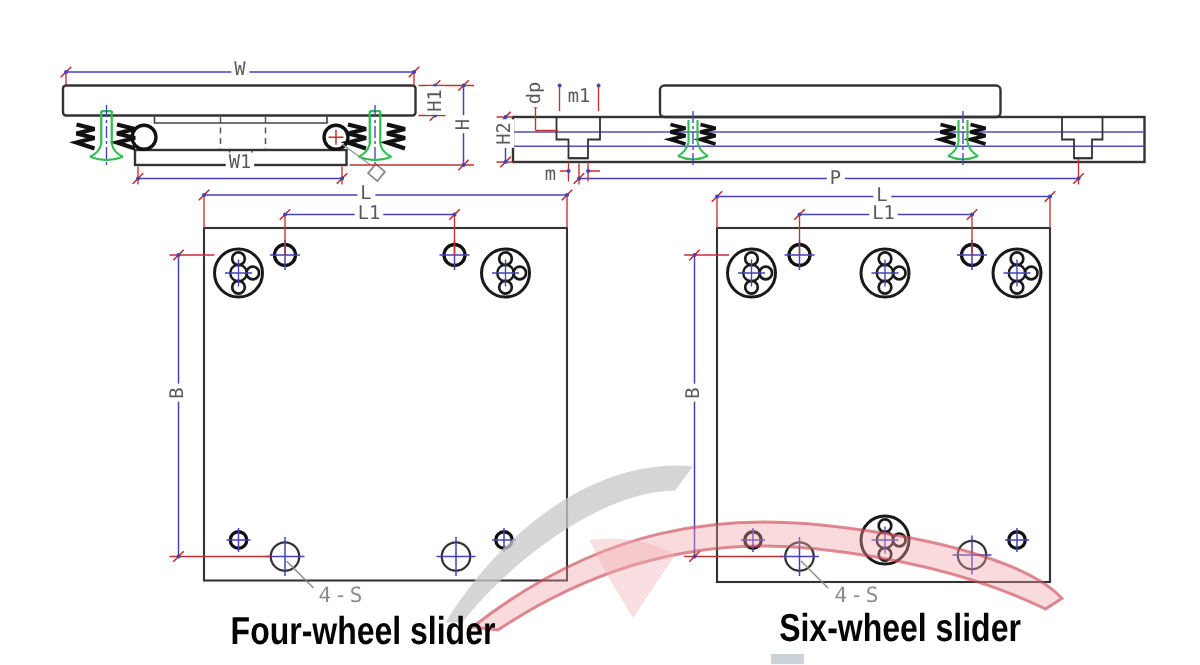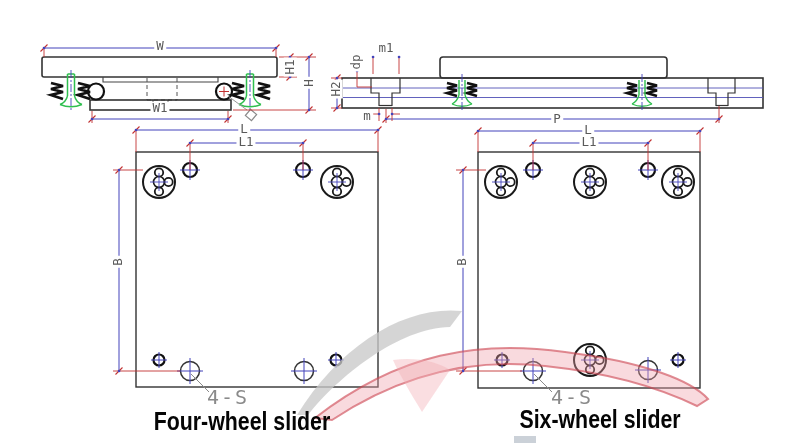--- a/index.html
+++ b/index.html
@@ -4,21 +4,21 @@
 <style>
   html,body{margin:0;padding:0;background:#ffffff;}
   #stage{position:relative;width:800px;height:443px;background:#fff;overflow:hidden;
          font-family:"Liberation Sans",sans-serif;}
   #stage svg{position:absolute;left:0;top:0;}
   .dim-label{position:absolute;transform:translate(-50%,-50%);
              font-family:"DejaVu Sans Mono",monospace;font-size:12.5px;line-height:1;
              color:#5a5a5a;background:#fff;padding:0 2px;white-space:nowrap;}
   .dim-label.rot{transform:translate(-50%,-50%) rotate(-90deg);}
   .hole-label{position:absolute;transform:translate(-50%,-50%);
-              font-family:"DejaVu Sans Mono",monospace;font-size:20px;letter-spacing:2px;
+              font-family:"DejaVu Sans Mono",monospace;font-size:14px;letter-spacing:2px;
               color:#8a8a8a;background:transparent;white-space:nowrap;}
   .caption{position:absolute;transform:translate(-50%,-50%) scaleX(.82);
            font-weight:700;font-size:26px;color:#050505;white-space:nowrap;
            font-family:"Liberation Sans",sans-serif;}
 </style>
 </head>
 <body>
 
 <div id="stage">
 
@@ -212,21 +212,21 @@
   <span class="dim-label" style="left:160px;top:46px">W</span>
   <span class="dim-label" style="left:160px;top:108px">W1</span>
   <span class="dim-label rot" style="left:290px;top:67px">H1</span>
   <span class="dim-label rot" style="left:309px;top:83px">H</span>
   <span class="dim-label" style="left:244px;top:129px">L</span>
   <span class="dim-label" style="left:246px;top:142px">L1</span>
   <span class="dim-label rot" style="left:118px;top:262px">B</span>
   <span class="hole-label" style="left:228px;top:397px">4-S</span>
 
   <span class="dim-label rot" style="left:356px;top:62px">dp</span>
-  <span class="dim-label" style="left:386px;top:48px">m1</span>
+  <span class="dim-label" style="left:386px;top:64px">m1</span>
   <span class="dim-label rot" style="left:336px;top:89px">H2</span>
   <span class="dim-label" style="left:367px;top:116px">m</span>
   <span class="dim-label" style="left:557px;top:119px">P</span>
   <span class="dim-label" style="left:588px;top:130px">L</span>
   <span class="dim-label" style="left:589px;top:142px">L1</span>
   <span class="dim-label rot" style="left:462px;top:262px">B</span>
   <span class="hole-label" style="left:572px;top:397px">4-S</span>
 
   <span class="caption" style="left:242px;top:421px">Four-wheel slider</span>
   <span class="caption" style="left:600px;top:419px">Six-wheel slider</span>

